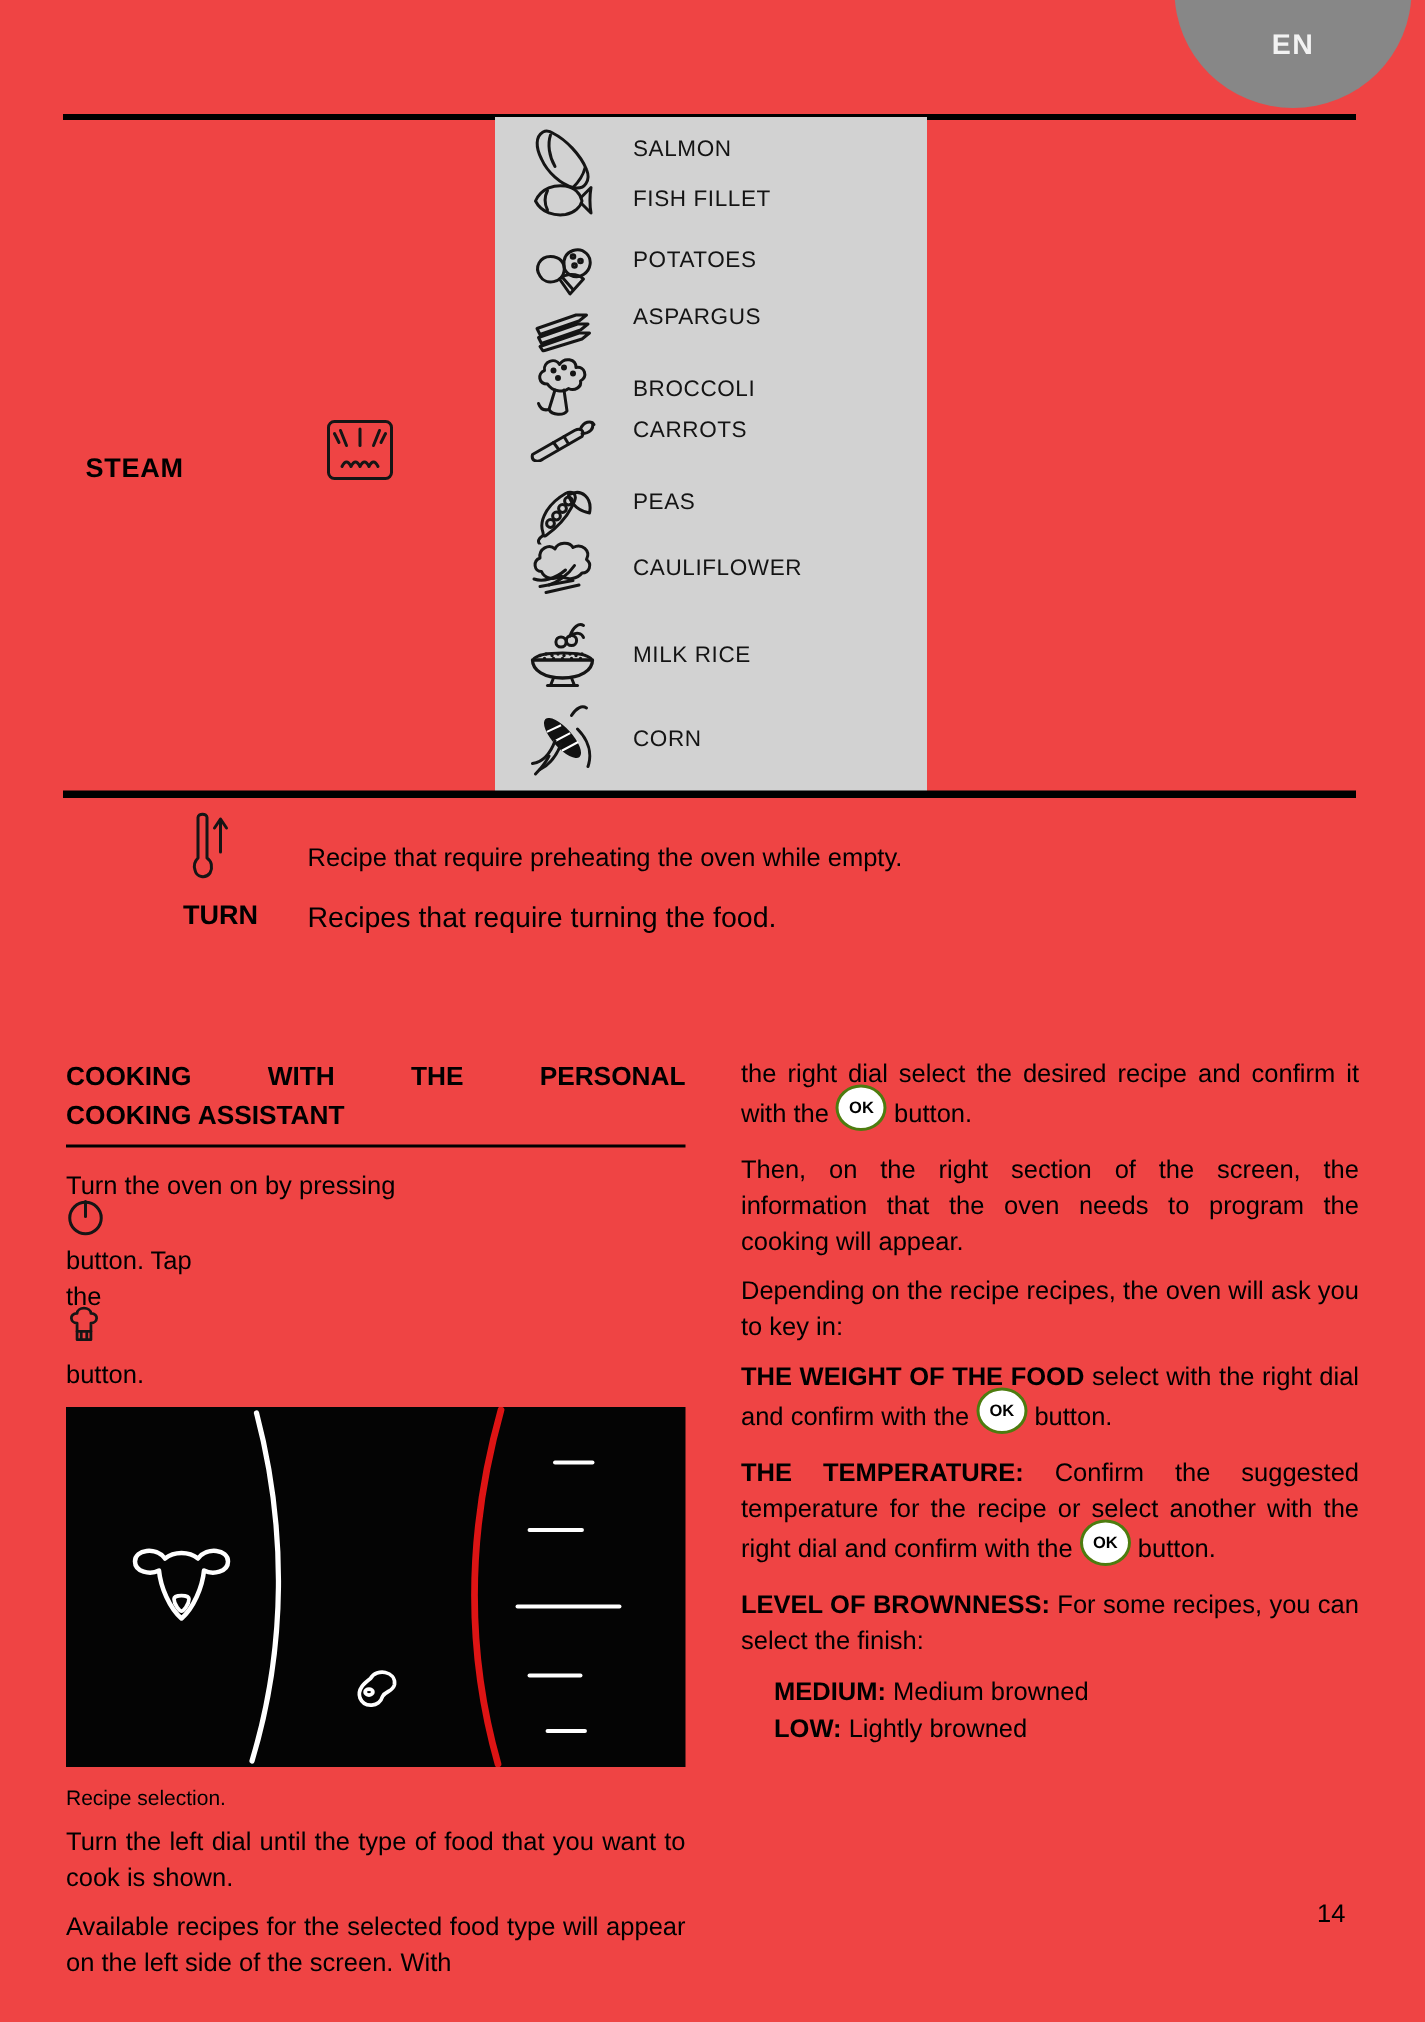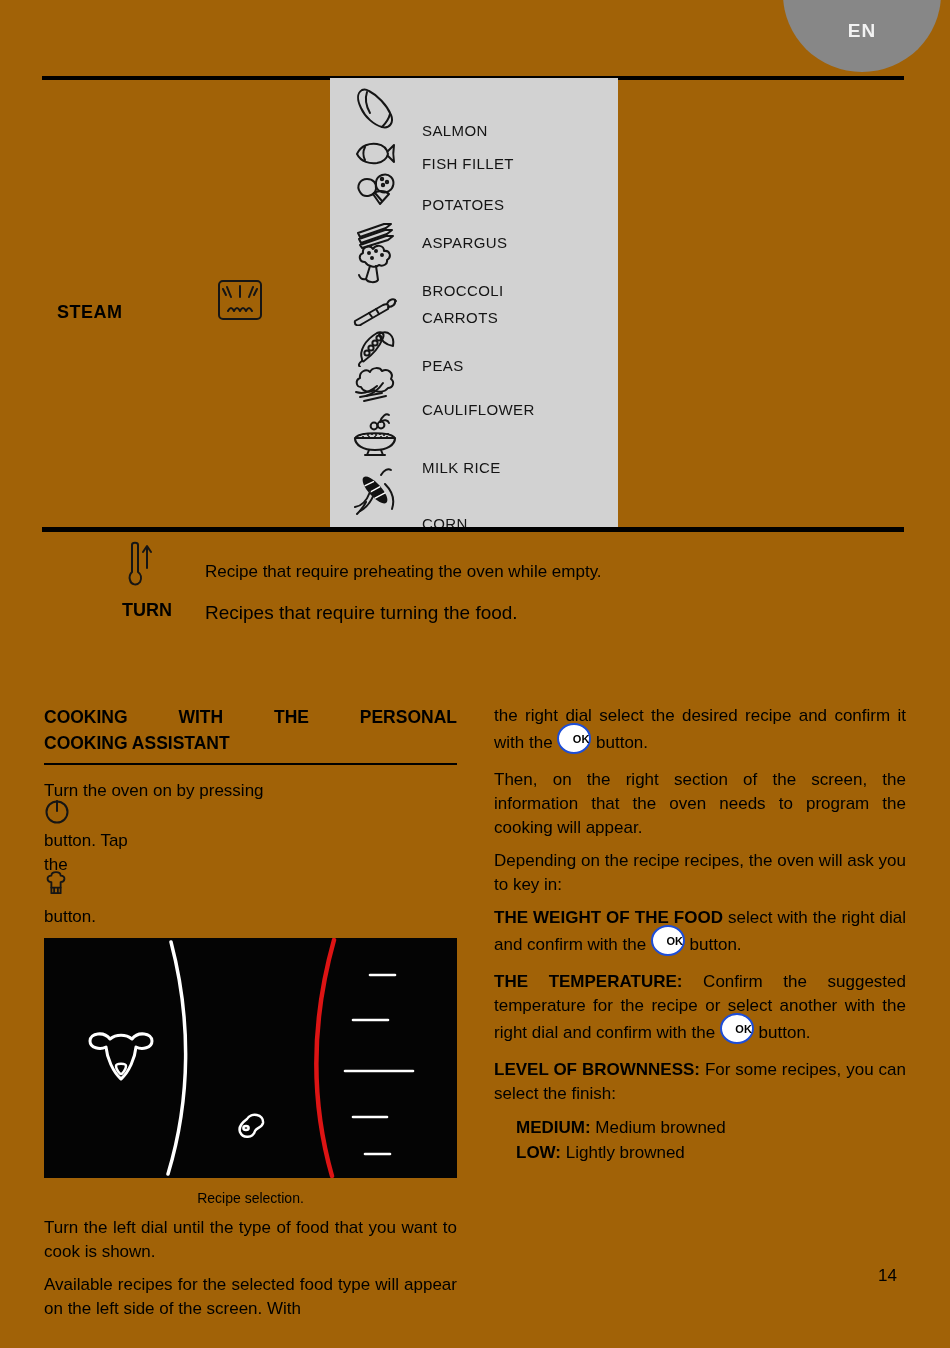--- a/index.html
+++ b/index.html
@@ -1,60 +1,60 @@
 <!DOCTYPE html>
 <html style="--table_bg: #d2d2d2; --badge_bg: #878787; --display_bg: #040404; --accent_red: #dd1414;"><head>
 <meta charset="utf-8">
 <style>
   html,body{margin:0;padding:0;background:#e8e8e8;}
-  .page{position:relative;width:950px;height:1348px;background:#a16207;overflow:hidden;
+  .page{position:relative;width:950px;height:1348px;background:#ef4444;overflow:hidden;
         font-family:"Liberation Sans","DejaVu Sans",sans-serif;color:#000;}
 
   
   .en-badge{position:absolute;left:783px;top:-84px;width:158px;height:156px;border-radius:50%;
             background:var(--badge_bg,#878787);display:flex;align-items:flex-end;justify-content:center;}
   .en-badge span{margin-bottom:30px;color:#f2f2f2;font-weight:bold;font-size:19px;letter-spacing:1px;}
 
   
   .rule{position:absolute;left:42px;width:862px;background:#000;}
   .rule-top{top:76px;height:4px;}
   .rule-bottom{top:527px;height:5px;}
 
   
   .food-col{position:absolute;left:330px;top:78px;width:288px;height:451px;background:var(--table_bg,#d2d2d2);}
   .mode-label{position:absolute;left:57px;top:302px;font-size:18px;font-weight:bold;letter-spacing:.5px;}
   .mode-icon{position:absolute;left:217px;top:279px;width:46px;height:42px;}
-  .food-row{position:absolute;left:14px;height:48px;display:flex;align-items:flex-end;}
+  .food-row{position:absolute;left:14px;height:48px;display:flex;align-items:flex-start;}
   .food-icon{width:62px;display:flex;align-items:center;justify-content:center;flex:0 0 62px;}
   .food-label{margin-left:16px;font-size:15px;letter-spacing:.4px;color:#141414;white-space:nowrap;}
 
   
   .thermo-icon{position:absolute;left:122px;top:540px;width:32px;height:52px;}
   .legend-preheat{position:absolute;left:205px;top:562px;width:560px;font-size:17px;}
   .legend-turn-label{position:absolute;left:122px;top:600px;font-size:18px;font-weight:bold;}
   .legend-turn-text{position:absolute;left:205px;top:602px;width:560px;font-size:19px;}
 
   
   .col{position:absolute;top:704px;font-size:17px;line-height:24px;}
   .col-left{left:44px;width:413px;}
   .col-right{left:494px;width:412px;}
   .col p{margin:0 0 9px 0;text-align:justify;}
   .heading{font-weight:bold;font-size:17.5px;line-height:26px;border-bottom:2px solid #000;
            padding-bottom:7px;margin-bottom:14px;}
   .heading .l1{text-align:justify;text-align-last:justify;}
   .inline-icon{vertical-align:middle;transform:translateY(-5px);}
   .hat-icon{vertical-align:middle;transform:translateY(-8px);}
-  .ok-btn{display:inline-flex;align-items:center;justify-content:flex-end;width:30px;height:27px;
-          border:2px solid #1d4ed8;border-radius:50%;font-size:11px;font-weight:bold;
+  .ok-btn{display:inline-flex;align-items:center;justify-content:center;width:30px;height:27px;
+          border:2px solid #4d7c0f;border-radius:50%;font-size:11px;font-weight:bold;
           vertical-align:middle;transform:translateY(-5px);background:#fff;}
   .ok-btn i{font-style:normal;}
 
   
   .display{width:413px;height:240px;background:var(--display_bg,#030303);margin:4px 0 8px 0;}
-  .caption{font-size:14px;margin:4px 0 6px 0;text-align:center;}
+  .caption{font-size:14px;margin:4px 0 6px 0;}
 
   .levels{padding-left:22px;line-height:25px;}
   .page-number{position:absolute;left:878px;top:1266px;font-size:17px;}
 
   svg{display:block;}
   .lineart{stroke:#151515;fill:none;stroke-width:2;stroke-linecap:round;stroke-linejoin:round;}
 </style>
 </head>
 <body>
 

